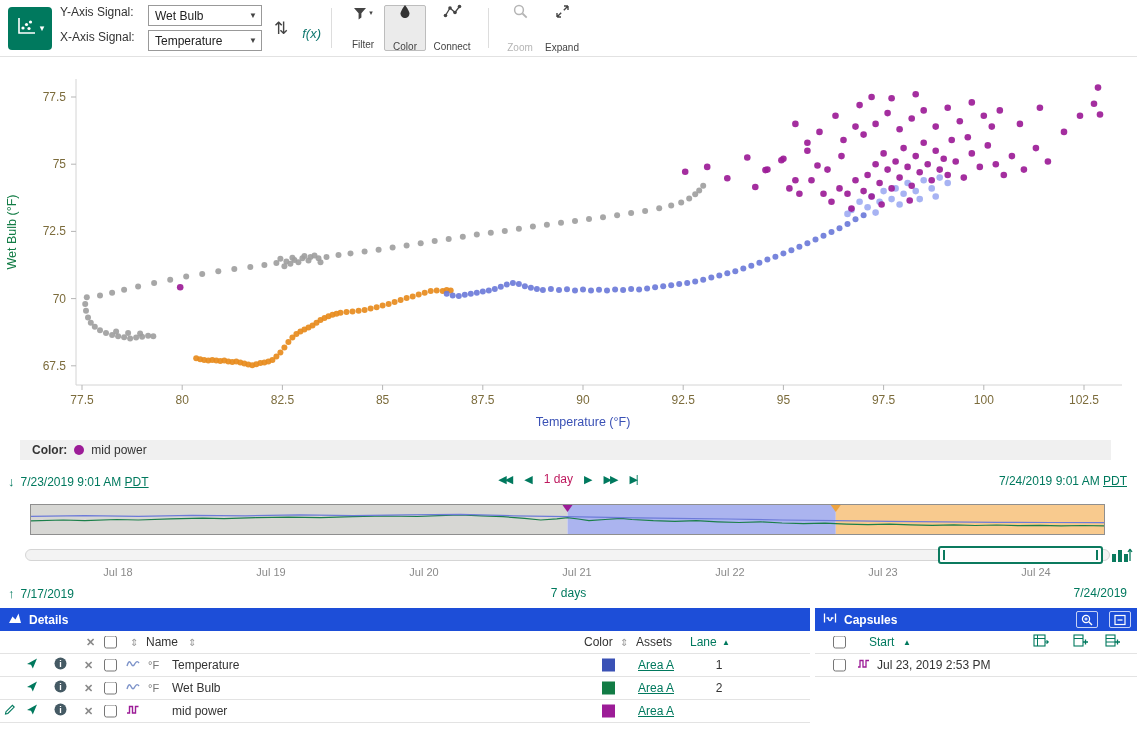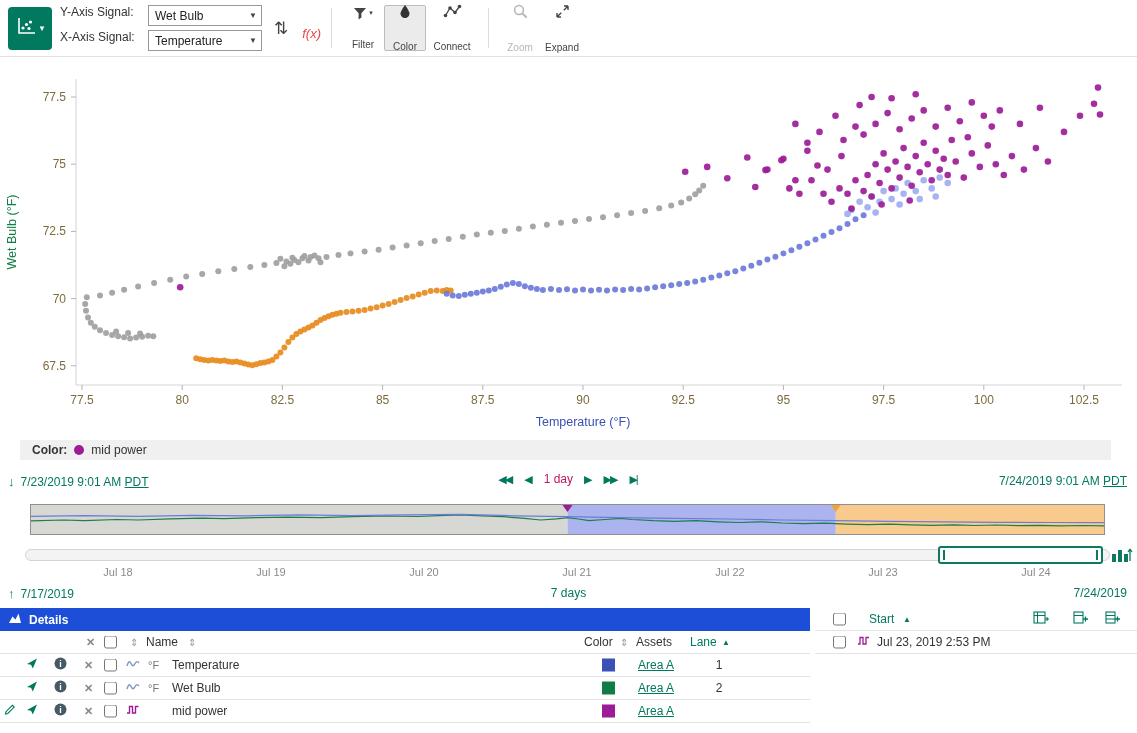--- a/index.html
+++ b/index.html
@@ -19,21 +19,21 @@
   .app-btn { width:44px; height:43px; margin-left:8px; background:#00795e; border-radius:4px;
     display:flex; align-items:center; justify-content:center; gap:3px; cursor:pointer; flex:none; }
   .app-btn .caret { color:#fff; font-size:9px; }
   .axis-controls { display:flex; flex-direction:column; gap:4px; margin-left:8px; flex:none; }
   .axis-row { display:flex; gap:6px; }
   .axis-row label { font-size:12px; color:#333; width:82px; }
   .sq-select { width:114px; height:21px; border:1px solid #999; background:#fff; font-size:12px;
     color:#222; display:flex; align-items:center; justify-content:space-between; padding:0 4px 0 6px; cursor:pointer; }
   .sq-select .caret { font-size:8px; color:#444; }
   .tool-swap { margin-left:12px; font-size:17px; color:#444; cursor:pointer; flex:none; }
-  .tool-fx { margin-left:14px; font-size:13px; font-style:italic; color:#ef4444; cursor:pointer; flex:none; padding-top:10px;}
+  .tool-fx { margin-left:14px; font-size:13px; font-style:italic; color:#0f766e; cursor:pointer; flex:none; padding-top:10px;}
   .vsep { width:1px; height:40px; background:#ddd; margin:0 10px; flex:none; }
   .tbtn { width:42px; height:46px; display:flex; flex-direction:column; align-items:center;
     justify-content:center; gap:20px; background:transparent; border:1px solid transparent;
     cursor:pointer; flex:none; }
   .tbtn .lbl { font-size:10px; color:#444; line-height:1; }
   .tbtn.active { background:#ebebeb; border:1px solid #bdbdbd; border-radius:2px; }
   .tbtn.disabled { cursor:default; }
   .tbtn.disabled .lbl { color:#b5b5b5; }
   .tbtn.wide { width:52px; }
   .icon-caret { font-size:7px; color:#444; }
@@ -735,20 +735,42 @@
       <svg width="14" height="11" viewBox="0 0 14 11">
           <path d="M1,9 h2.5 v-6.5 h3 v6.5 h3 v-6.5 h3" stroke="#9c1c97" stroke-width="1.4" fill="none"></path>
         </svg></span>
     <span class="cell c-name">mid power</span>
     <span class="cell c-color swatch" style="background-color: rgb(156, 28, 151);"></span>
     <span class="cell c-asset alink">Area A</span>
   </div>
 </div>
 
 <div class="panel-capsules">
+  <div class="phead">
+    <span>
+      <svg width="14" height="12" viewBox="0 0 14 12">
+          <path d="M1.5,1.5 v9 M12.5,1.5 v9 M3.5,6 h2 a1.5,2.5 0 0 0 3,0 h2" stroke="#fff" stroke-width="1.3" fill="none"></path>
+        </svg>
+    </span>
+    <span>Capsules</span>
+    <span class="spacer"></span>
+    <span class="phbtn">
+      <svg width="12" height="12" viewBox="0 0 12 12">
+          <circle cx="5" cy="5" r="3.6" stroke="#fff" stroke-width="1.2" fill="none"></circle>
+          <line x1="7.8" y1="7.8" x2="11" y2="11" stroke="#fff" stroke-width="1.4"></line>
+          <path d="M3.4,5 h3.2 M5,3.4 v3.2" stroke="#fff" stroke-width="1.1"></path>
+        </svg>
+    </span>
+    <span class="phbtn">
+      <svg width="12" height="12" viewBox="0 0 12 12">
+          <rect x="1" y="1.5" width="10" height="9" stroke="#fff" stroke-width="1.2" fill="none"></rect>
+          <line x1="3.5" y1="6" x2="8.5" y2="6" stroke="#fff" stroke-width="1.3"></line>
+        </svg>
+    </span>
+  </div>
 
   <div class="dhead">
     <span class="cell kh-cb">
         <input type="checkbox" style="">
       </span>
     <span class="cell kh-start kstart">Start</span>
     <span class="cell kh-caret asc">▲</span>
     <span class="cell kh-i1">
       <svg width="16" height="13" viewBox="0 0 16 13">
           <rect x="1" y="1" width="11" height="11" stroke="#00795e" stroke-width="1.1" fill="none"></rect>

